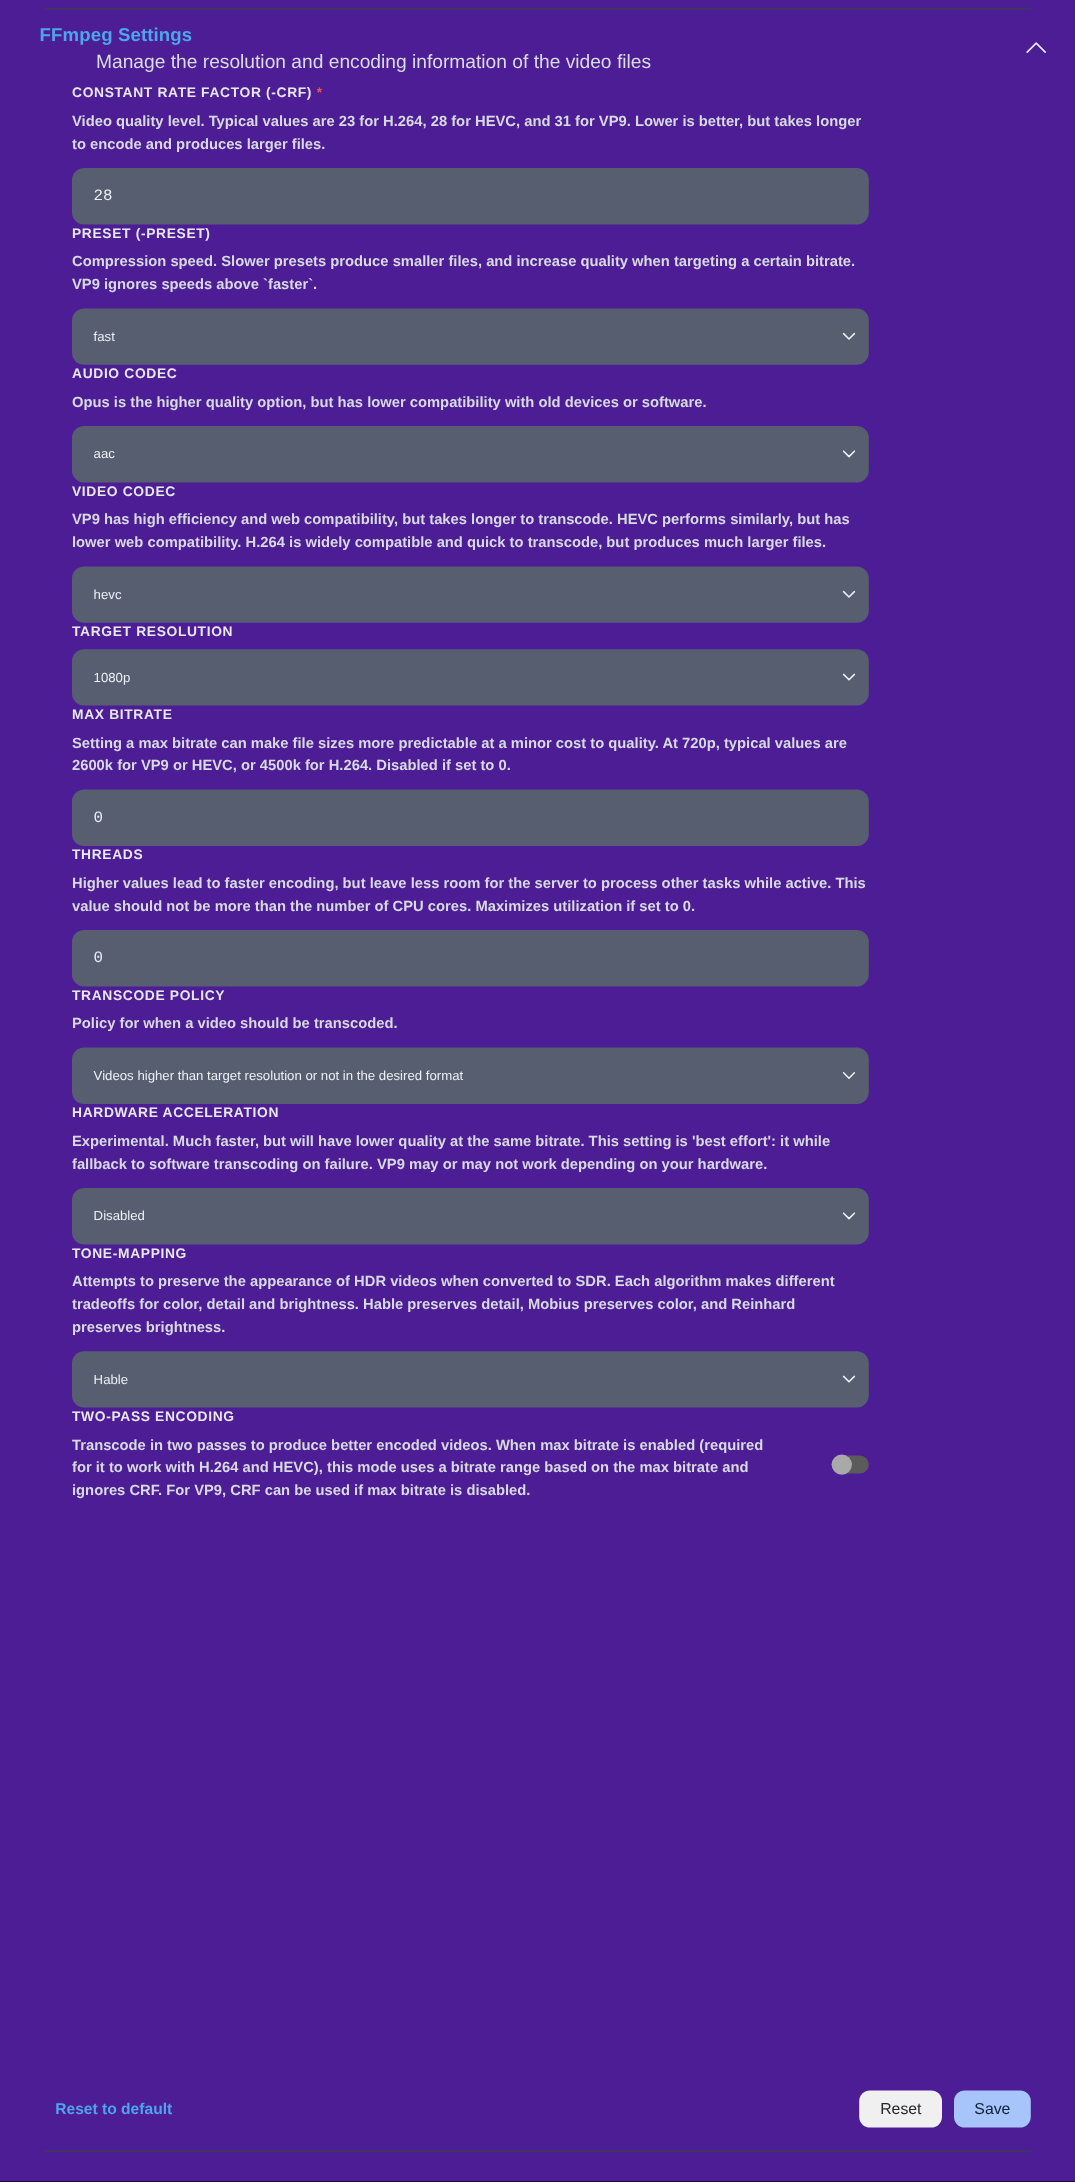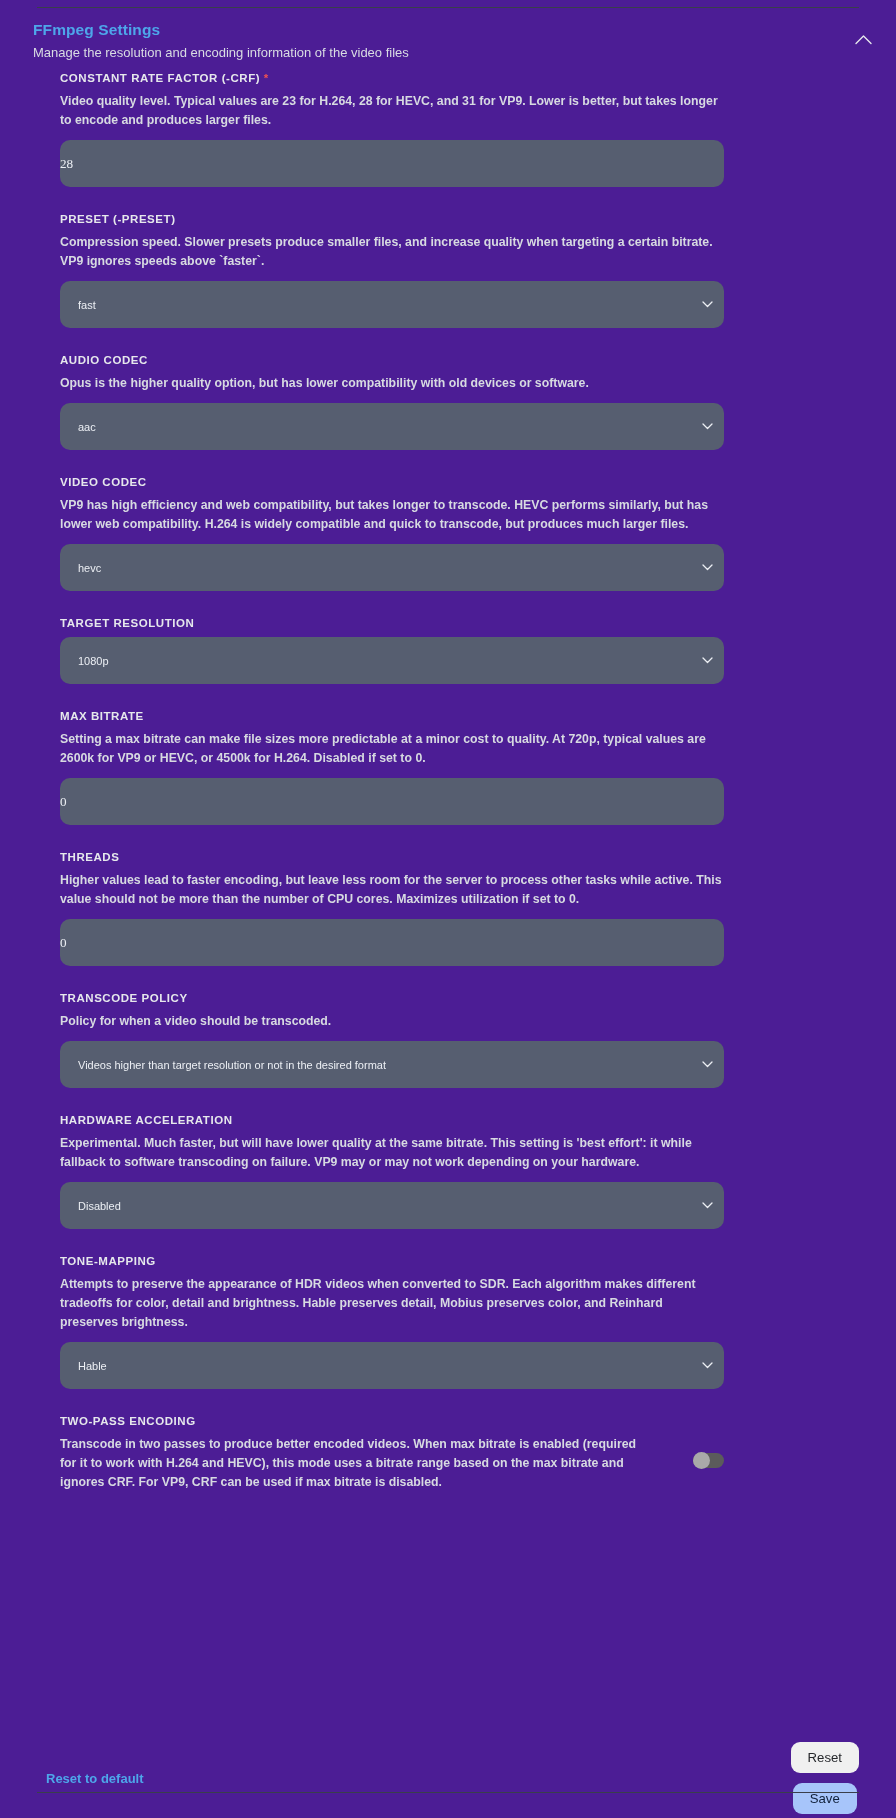--- a/index.html
+++ b/index.html
@@ -41,24 +41,25 @@
   }
   .panel-title {
     color: #4ea6ea;
     font-size: 15.5px;
     font-weight: 700;
     letter-spacing: 0.1px;
     line-height: 20px;
   }
   .panel-sub {
     color: #d9dce3;
-    font-size: 13px;
+    font-size: 16px;
     font-weight: 400;
     line-height: 18px;
     margin-top: 4px;
+    margin-left: 47px;
   }
   .collapse-btn {
     position: absolute;
     top: 26px;
     right: 20px;
     width: 26px;
     height: 26px;
     display: flex;
     align-items: center;
     justify-content: center;
@@ -67,21 +68,21 @@
     cursor: pointer;
   }
   .collapse-btn svg { display: block; }
 
   .form {
     position: absolute;
     top: 70px;
     left: 60px;
     width: 664px;
   }
-  .field { margin-bottom: 24px; }
+  .field { }
   .field-label {
     color: #e6e8ec;
     font-size: 11.5px;
     font-weight: 600;
     letter-spacing: 0.55px;
     text-transform: uppercase;
     line-height: 16px;
     margin-bottom: 6px;
   }
   .req-star { color: #f05252; font-weight: 700; }
@@ -102,23 +103,23 @@
     align-items: center;
     border: none;
   }
   .control input.control-input {
     width: 100%;
     height: 100%;
     background: transparent;
     border: none;
     outline: none;
     color: #eceff4;
-    font-family: Liberation Serif, serif;
+    font-family: Liberation Mono, monospace;
     font-size: 13.2px;
-    padding: 0 0;
+    padding: 0 18px;
   }
   .control .select-value {
     color: #eceff4;
     font-size: 11px;
     padding: 0 18px;
     flex: 1;
     white-space: nowrap;
     overflow: hidden;
     text-overflow: ellipsis;
   }
@@ -170,21 +171,21 @@
     color: #4ea6ea;
     font-size: 13px;
     font-weight: 700;
     text-decoration: none;
     cursor: pointer;
     background: none;
     border: none;
     font-family: "Liberation Sans", sans-serif;
     padding: 0;
   }
-  .btn-group { display: flex; gap: 10px; align-items: center; flex-direction: column; }
+  .btn-group { display: flex; gap: 10px; align-items: center; }
   .btn {
     border: none;
     border-radius: 9px;
     font-family: "Liberation Sans", sans-serif;
     font-size: 13.2px;
     font-weight: 400;
     cursor: pointer;
     height: 31px;
     padding: 0 17px;
     line-height: 31px;

